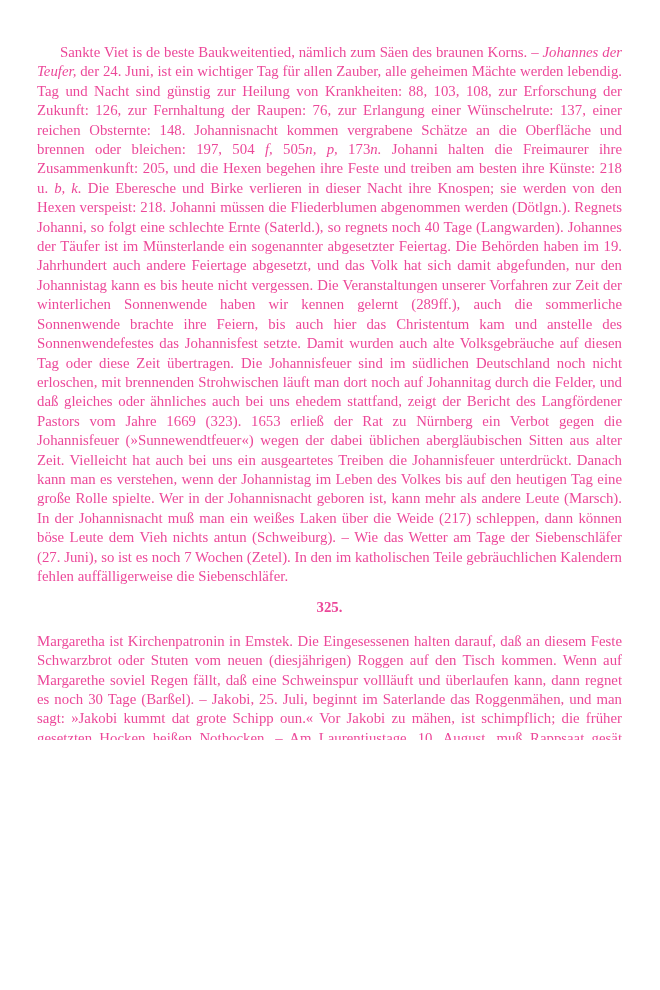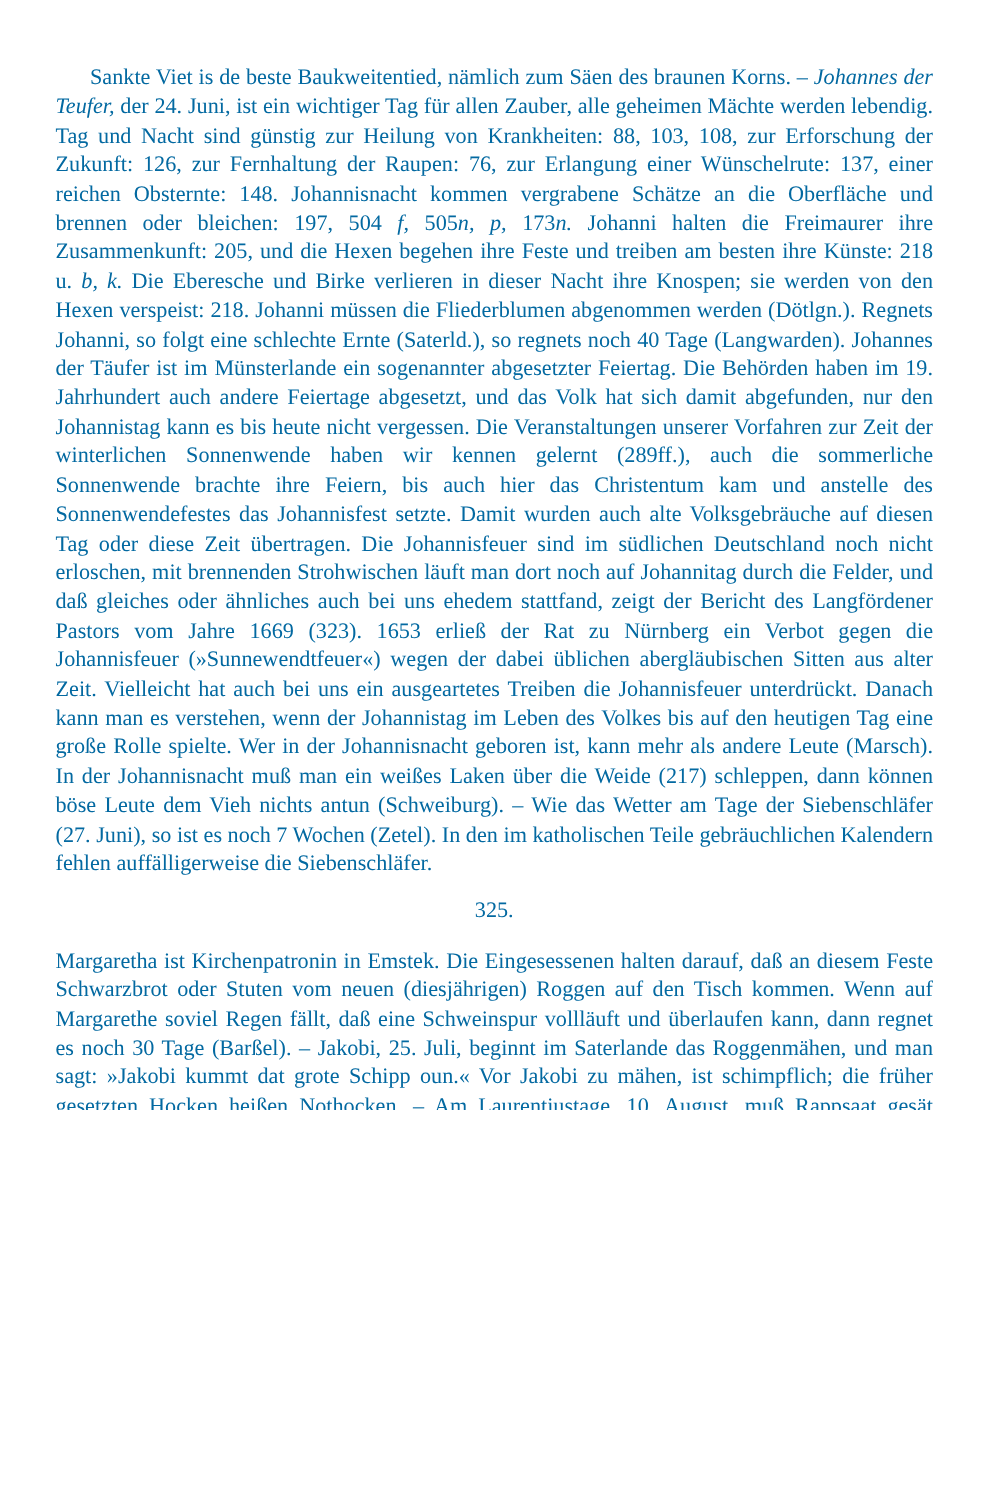--- a/index.html
+++ b/index.html
@@ -6,21 +6,21 @@
     margin: 0;
     padding: 0;
     background: #ffffff;
   }
   .page {
     position: relative;
     box-sizing: border-box;
     width: 660px;
     height: 740px;
     background: #ffffff;
-    color: #0369a1;
+    color: #ec4899;
     font-family: "Liberation Serif", "DejaVu Serif", serif;
     font-size: 14.8px;
     line-height: 19.4px;
     padding: 43px 38px 0 37px;
     overflow: hidden;
   }
   .para {
     margin: 0;
     text-align: justify;
     hyphens: auto;
@@ -28,21 +28,21 @@
   }
   .para.indent {
     text-indent: 23px;
   }
   .it {
     font-style: italic;
   }
   .section-heading {
     margin: 12px 0 14px 0;
     text-align: center;
-    font-weight: normal;
+    font-weight: bold;
     font-size: 14.8px;
     line-height: 19.4px;
   }
   .verse {
     margin: 0 0 20px 0;
     padding-left: 38px;
   }
   .verse-line {
     line-height: 19.6px;
   }

